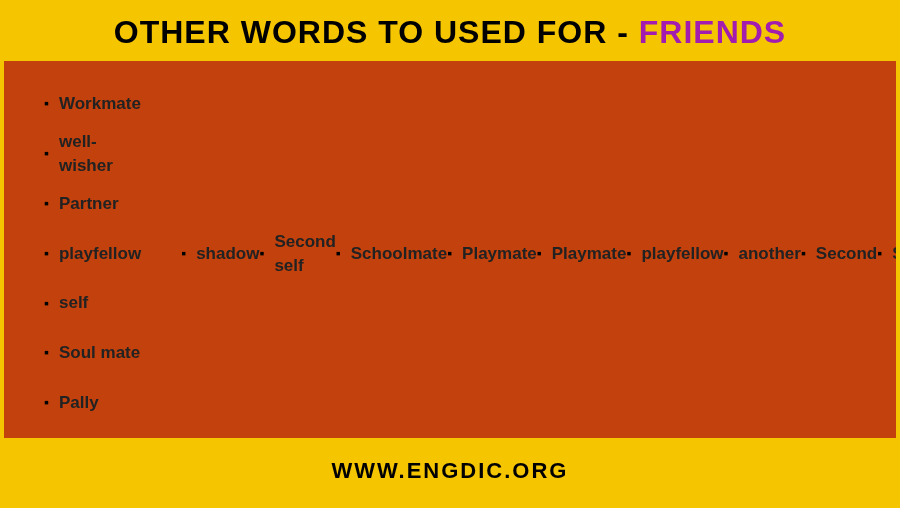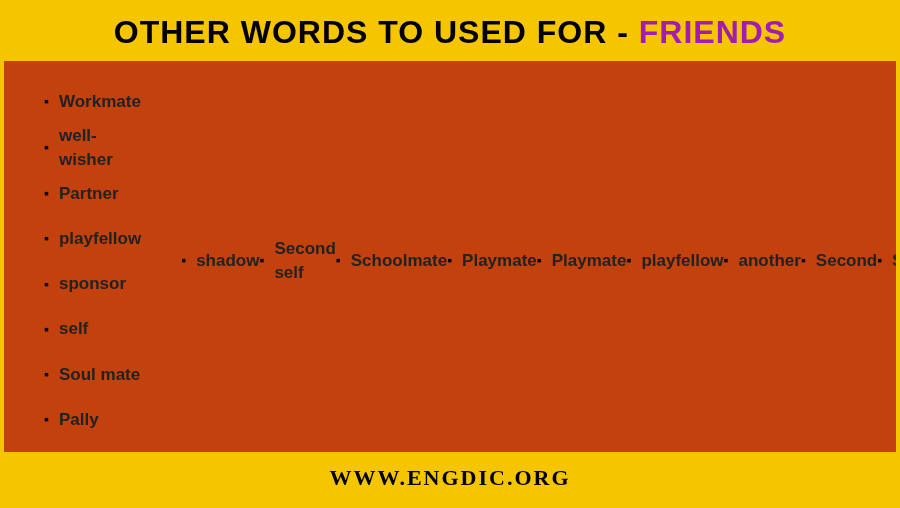--- a/index.html
+++ b/index.html
@@ -96,23 +96,22 @@
       color: #000000;
       font-size: 14px;
       margin-right: 10px;
       flex-shrink: 0;
     }
 
     
     .footer {
       background: #f5c500;
       text-align: center;
-      padding: 13px 20px;
-      flex-shrink: 0;
-      font-family: Liberation Serif, serif;
+      padding: 20px 20px;
+      flex-shrink: 0;
     }
 
     .footer-text {
       font-size: 22px;
       font-weight: 900;
       color: #000000;
       letter-spacing: 2px;
       text-transform: uppercase;
     }
   </style>
@@ -134,23 +133,20 @@
           <span>Workmate</span>
         </div>
         <div class="word-item">
           <span>well-wisher</span>
         </div>
         <div class="word-item">
           <span>Partner</span>
         </div>
         <div class="word-item">
           <span>playfellow</span>
-        </div>
-        <div class="word-item">
-          <span>sponsor</span>
         </div>
         <div class="word-item">
           <span>self</span>
         </div>
         <div class="word-item">
           <span>Soul mate</span>
         </div>
         <div class="word-item">
           <span>Pally</span>
         </div>

